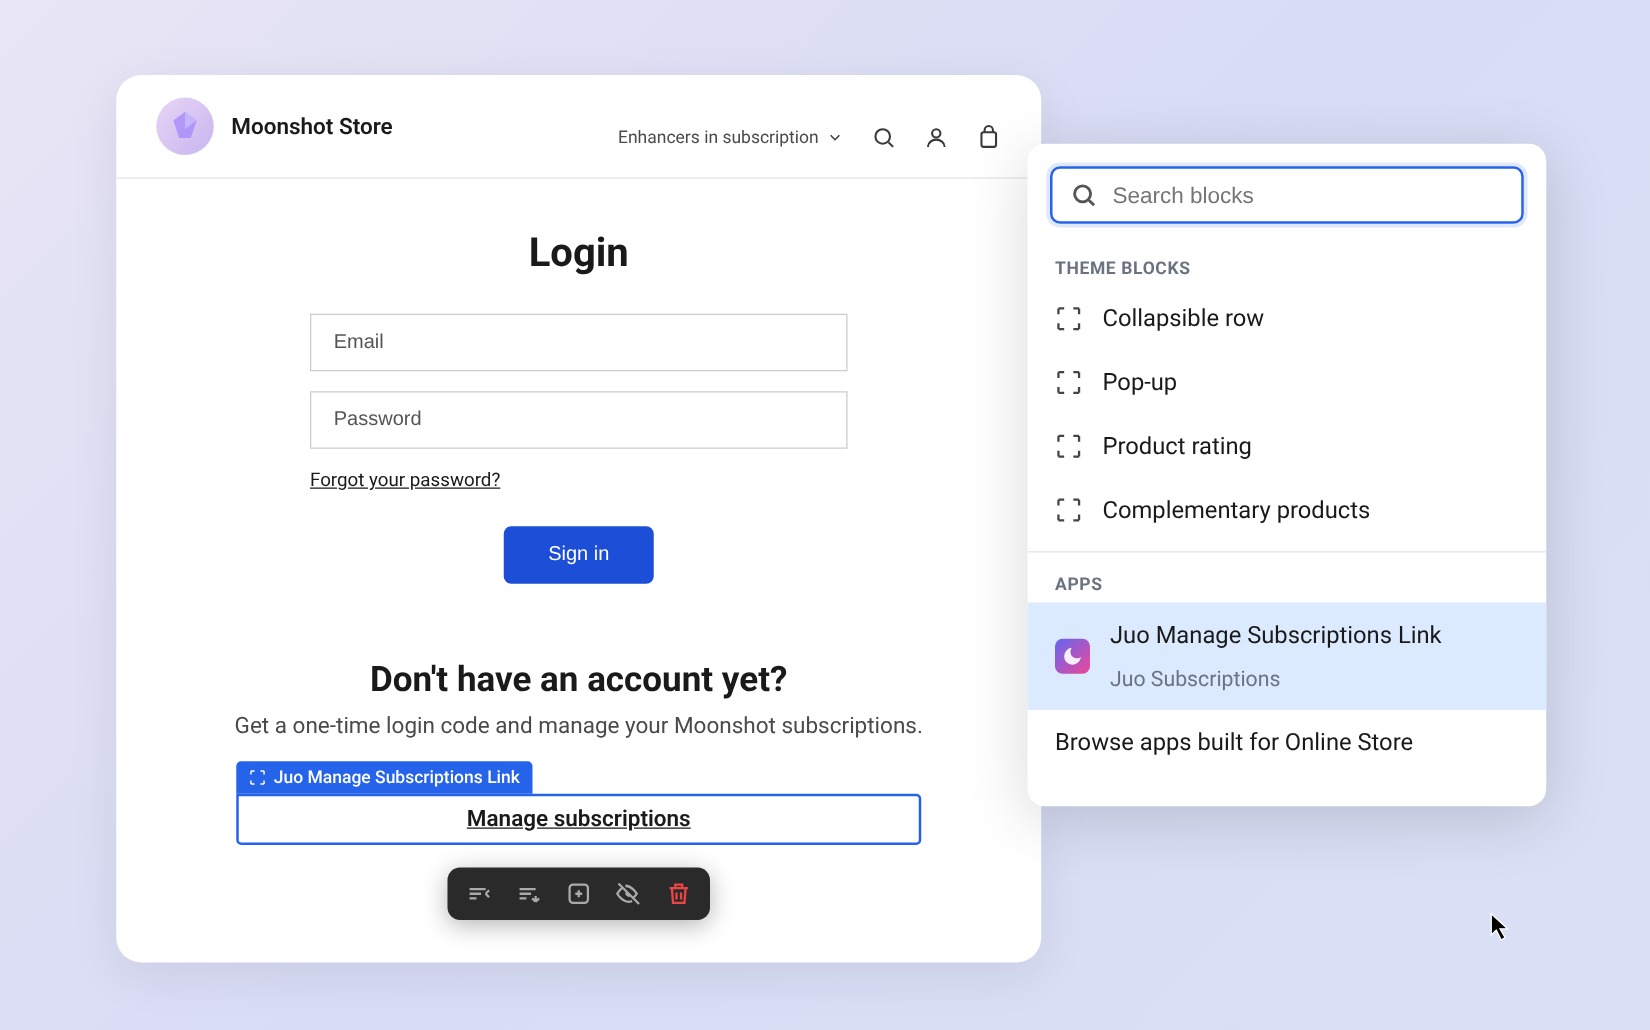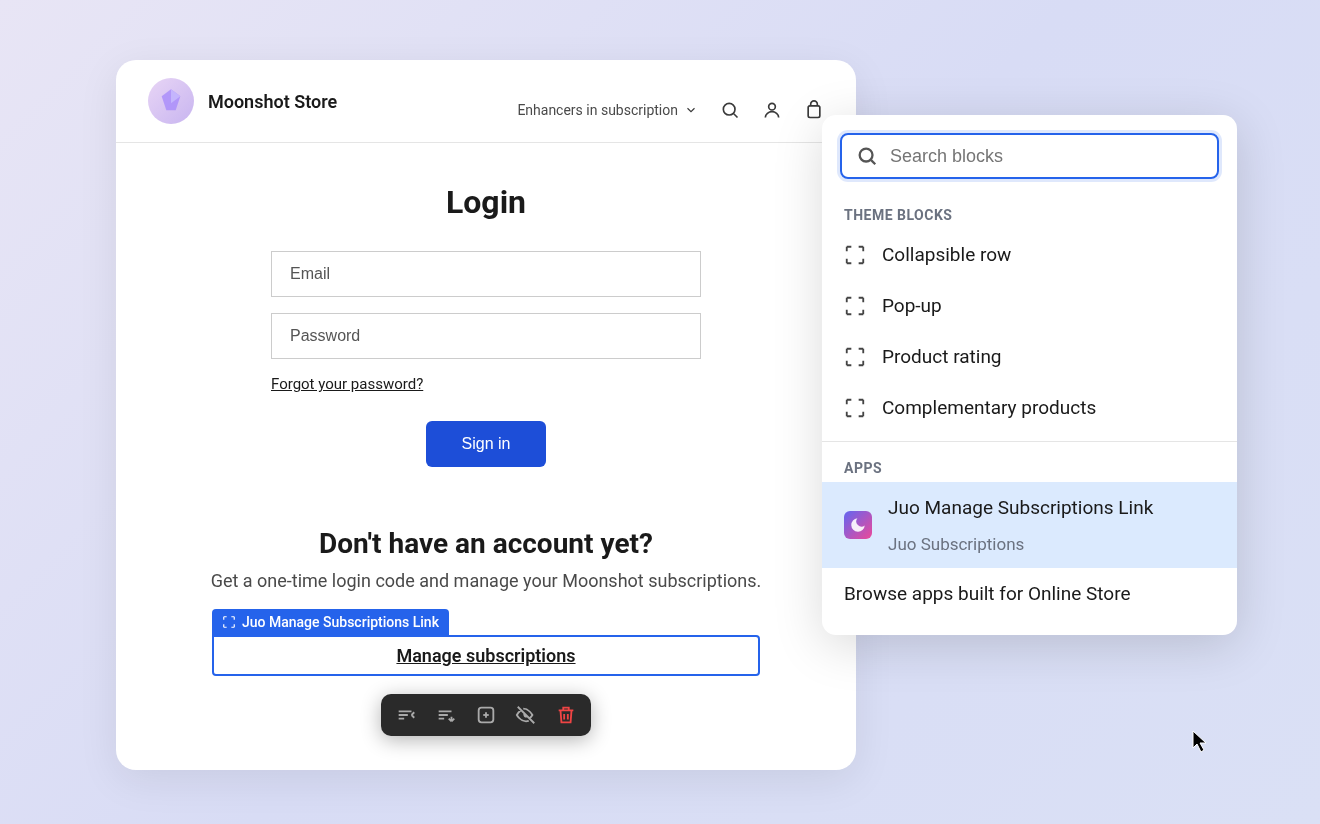--- a/index.html
+++ b/index.html
@@ -7,21 +7,21 @@
       font-family: -apple-system, BlinkMacSystemFont, 'Segoe UI', Roboto, sans-serif;
       background: linear-gradient(135deg, #e8e5f5 0%, #d8dcf5 50%, #dae0f5 100%);
       width: 1320px;
       height: 824px;
       overflow: hidden;
       position: relative;
     }
     
     .store-window {
       position: absolute;
-      left: 116px;
+      left: 93px;
       top: 60px;
       width: 740px;
       height: 710px;
       background: #fff;
       border-radius: 20px;
       box-shadow: 0 10px 40px rgba(0,0,0,0.08);
       overflow: hidden;
     }
     
     .store-header {
@@ -192,21 +192,21 @@
     .toolbar-icon.delete { color: #ef4444; }
     
     .blocks-panel {
       position: absolute;
       left: 822px;
       top: 115px;
       width: 415px;
       background: #fff;
       border-radius: 14px;
       box-shadow: 0 10px 50px rgba(0,0,0,0.15);
-      padding: 18px 0 16px;
+      padding: 18px 0 26px;
     }
     
     .search-box {
       margin: 0 18px 18px;
       border: 2px solid #2563eb;
       border-radius: 8px;
       padding: 10px 14px;
       display: flex;
       align-items: center;
       gap: 12px;

